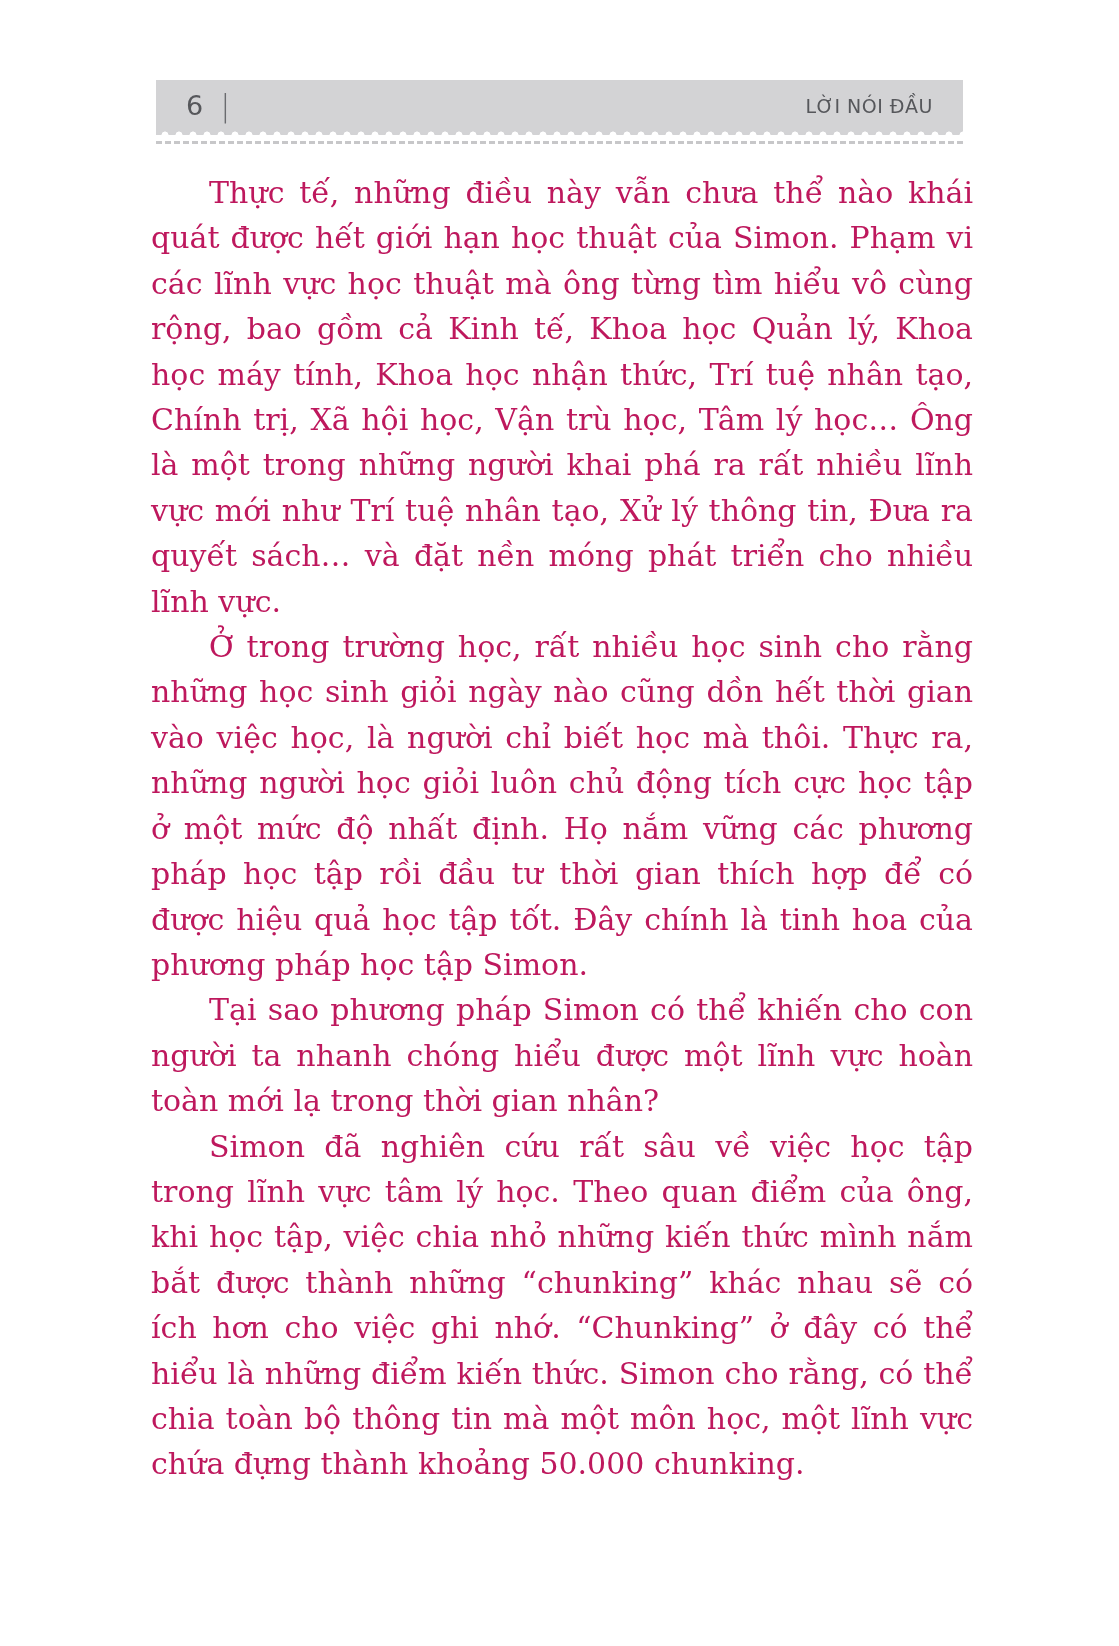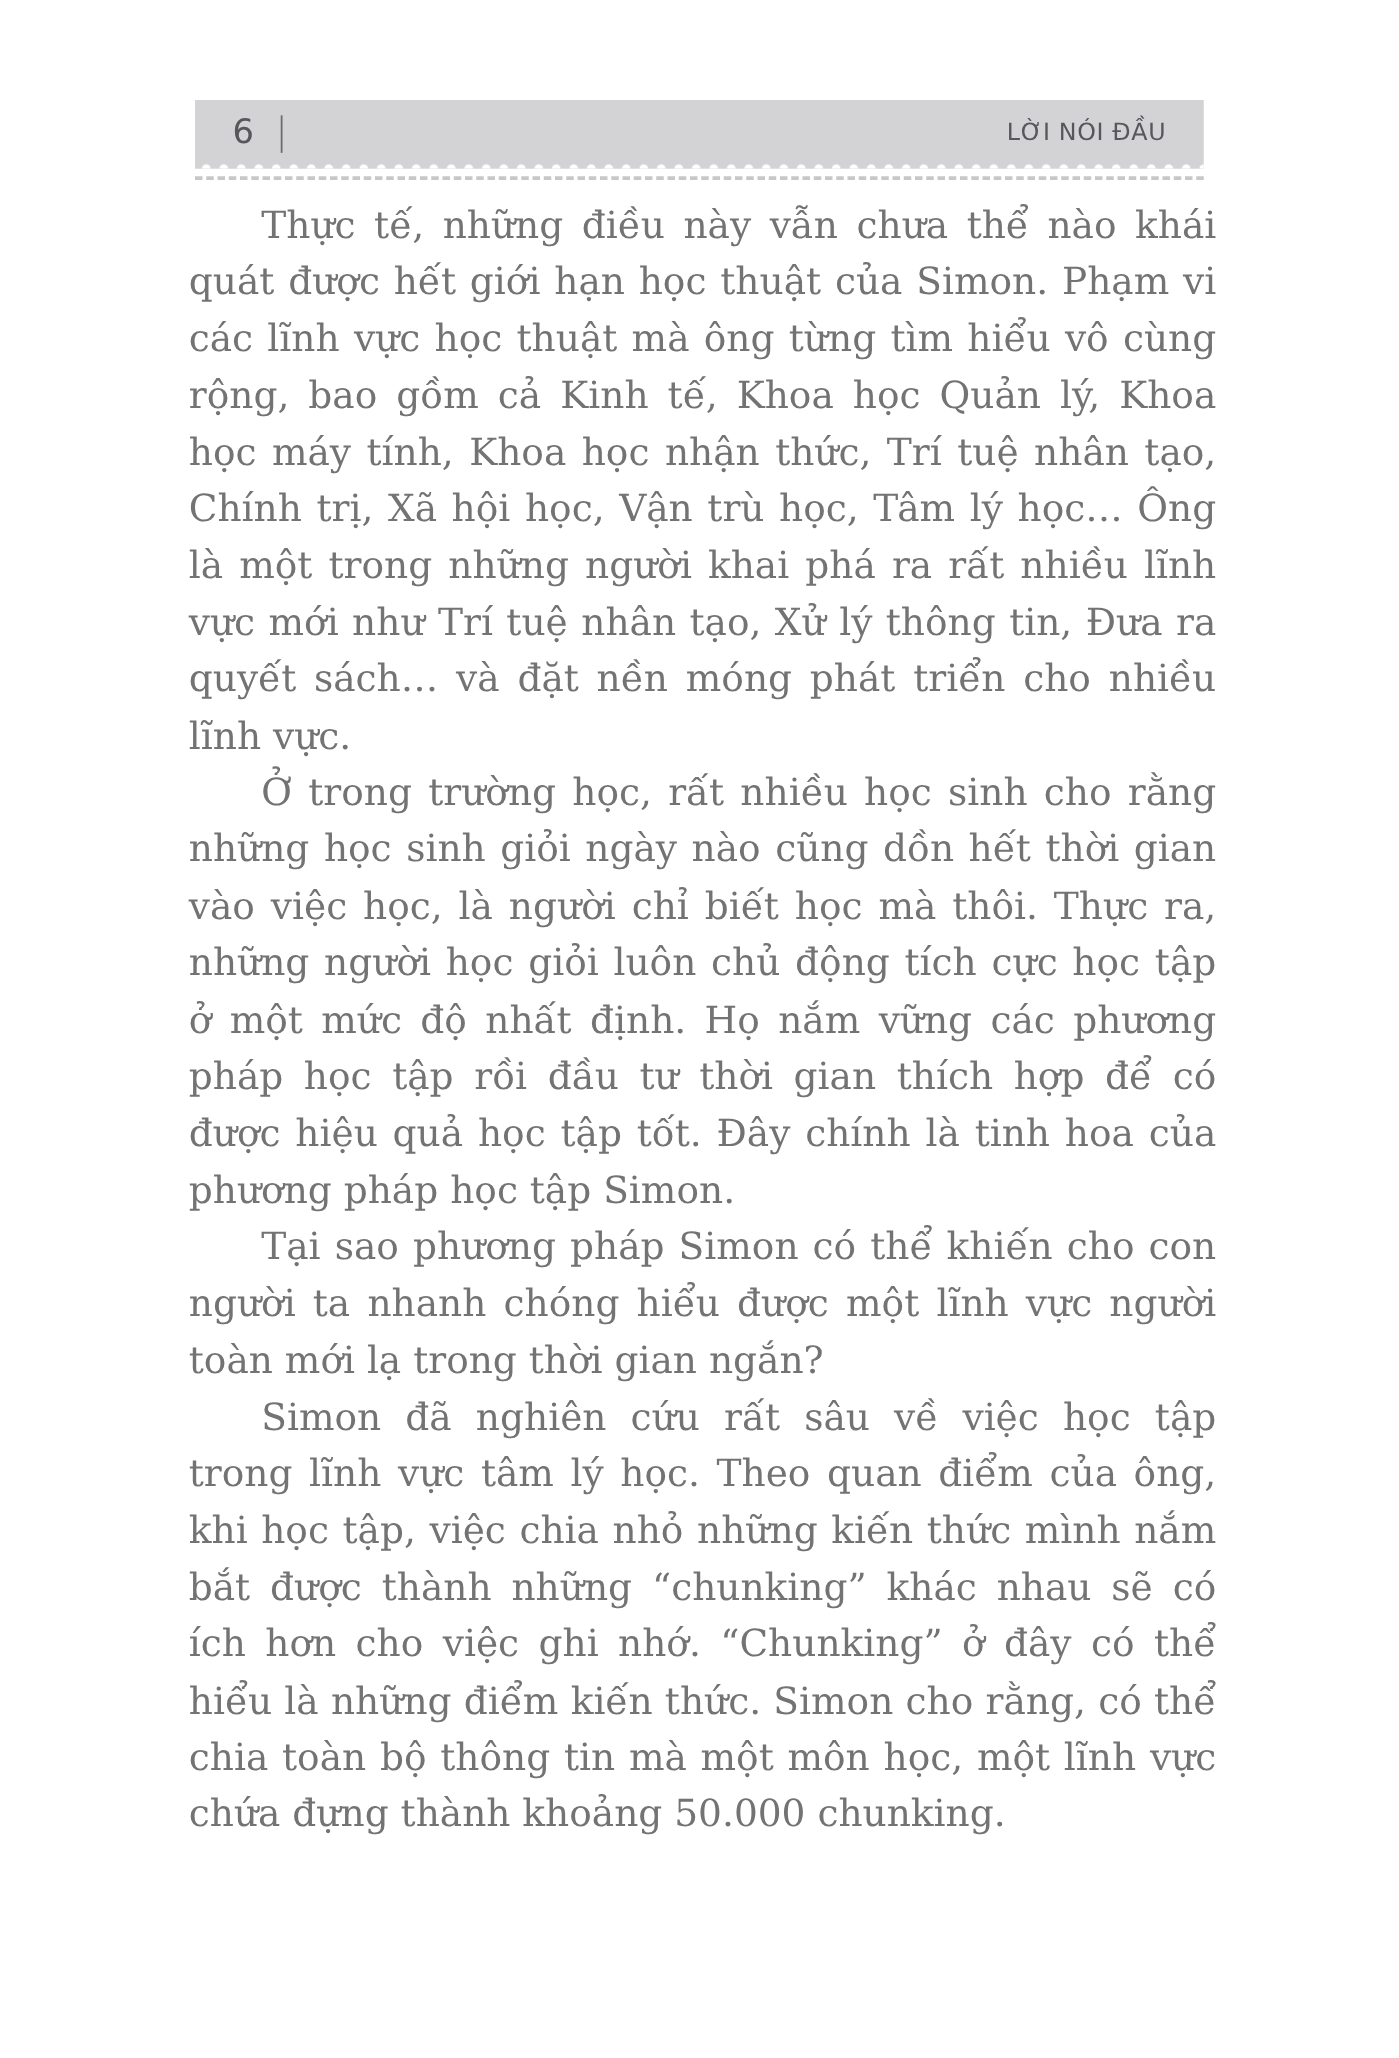--- a/index.html
+++ b/index.html
@@ -66,26 +66,26 @@
     top: 141px;
     width: 807px;
     height: 0;
     border-top: 3px dashed #c7c7c9;
   }
 
   
   .content {
     position: absolute;
     left: 151px;
-    top: 158px;
+    top: 170px;
     width: 822px;
     font-family: "DejaVu Serif", "Liberation Serif", serif;
     font-size: 30px;
     line-height: 45.4px;
-    color: #737373;
+    color: #be185d;
     text-align: justify;
     text-justify: inter-word;
   }
   .content p {
     margin: 0;
     padding: 0;
     text-indent: 58px;
   }
 </style>
 </head>
@@ -96,17 +96,17 @@
   <div class="header-bar">
     <span class="page-number">6</span>
     <span class="header-separator">|</span>
     <span class="chapter-title">LỜI NÓI ĐẦU</span>
   </div>
   <div class="header-dashes"></div>
 
   <div class="content">
     <p>Thực tế, những điều này vẫn chưa thể nào khái quát được hết giới hạn học thuật của Simon. Phạm vi các lĩnh vực học thuật mà ông từng tìm hiểu vô cùng rộng, bao gồm cả Kinh tế, Khoa học Quản lý, Khoa học máy tính, Khoa học nhận thức, Trí tuệ nhân tạo, Chính trị, Xã hội học, Vận trù học, Tâm lý học… Ông là một trong những người khai phá ra rất nhiều lĩnh vực mới như Trí tuệ nhân tạo, Xử lý thông tin, Đưa ra quyết sách… và đặt nền móng phát triển cho nhiều lĩnh vực.</p>
     <p>Ở trong trường học, rất nhiều học sinh cho rằng những học sinh giỏi ngày nào cũng dồn hết thời gian vào việc học, là người chỉ biết học mà thôi. Thực ra, những người học giỏi luôn chủ động tích cực học tập ở một mức độ nhất định. Họ nắm vững các phương pháp học tập rồi đầu tư thời gian thích hợp để có được hiệu quả học tập tốt. Đây chính là tinh hoa của phương pháp học tập Simon.</p>
-    <p>Tại sao phương pháp Simon có thể khiến cho con người ta nhanh chóng hiểu được một lĩnh vực người toàn mới lạ trong thời gian ngắn?</p>
+    <p>Tại sao phương pháp Simon có thể khiến cho con người ta nhanh chóng hiểu được một lĩnh vực hoàn toàn mới lạ trong thời gian nhân?</p>
     <p>Simon đã nghiên cứu rất sâu về việc học tập trong lĩnh vực tâm lý học. Theo quan điểm của ông, khi học tập, việc chia nhỏ những kiến thức mình nắm bắt được thành những “chunking” khác nhau sẽ có ích hơn cho việc ghi nhớ. “Chunking” ở đây có thể hiểu là những điểm kiến thức. Simon cho rằng, có thể chia toàn bộ thông tin mà một môn học, một lĩnh vực chứa đựng thành khoảng 50.000 chunking.</p>
   </div>
 
 </div>
 
 </body></html>

